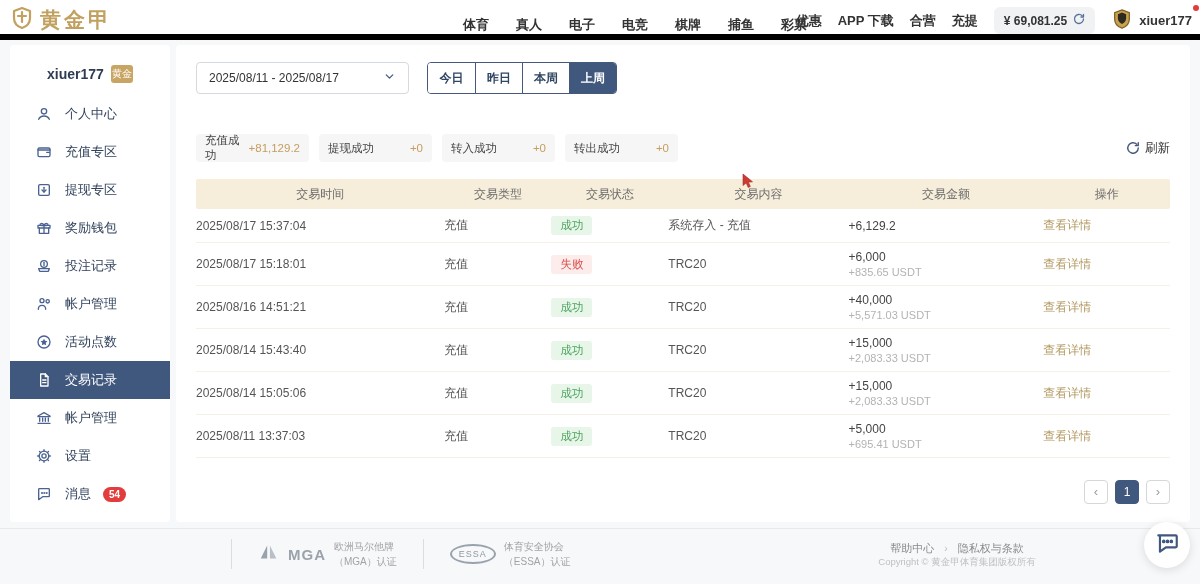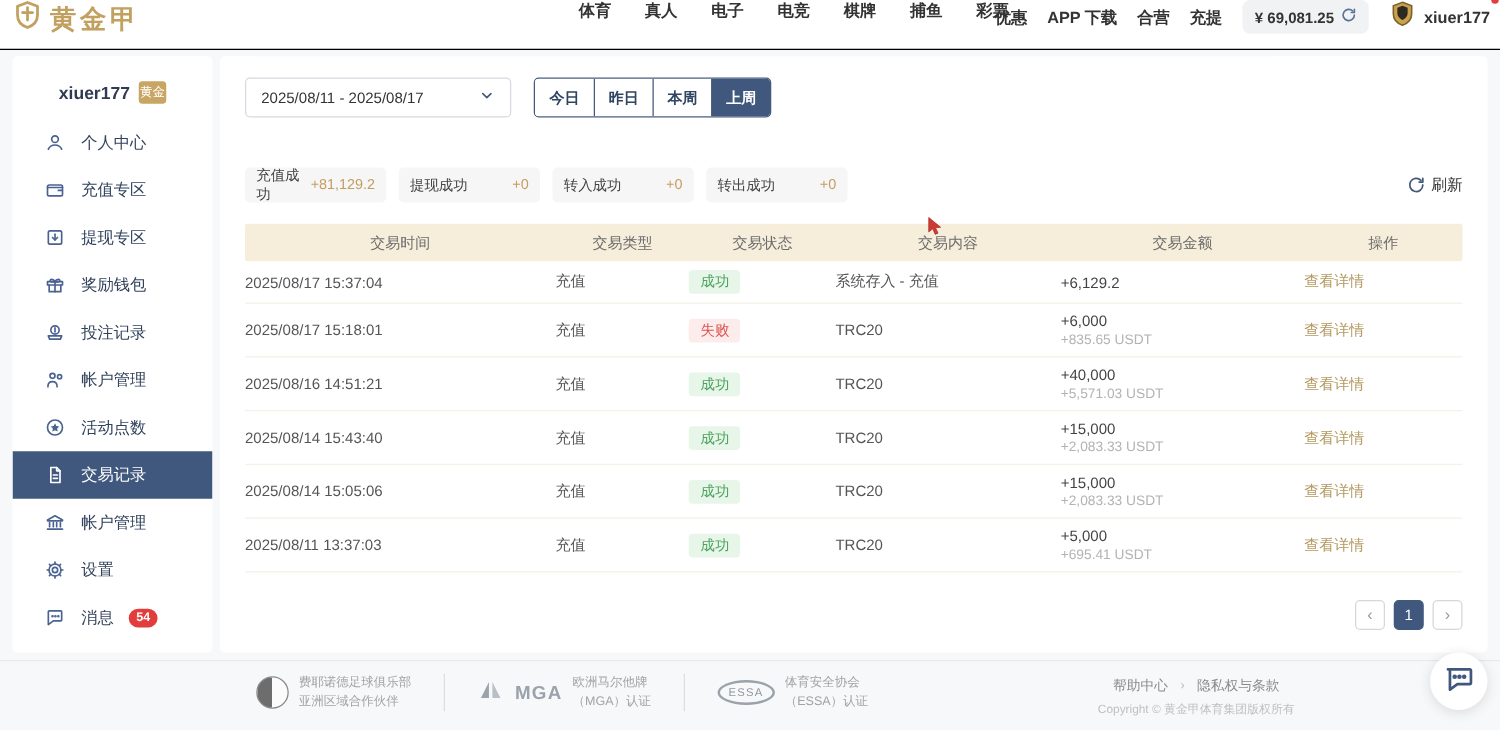--- a/index.html
+++ b/index.html
@@ -1,21 +1,21 @@
 <!DOCTYPE html>
 <html><head>
 <meta charset="utf-8">
 <style>
   * { margin:0; padding:0; box-sizing:border-box; }
   html,body { width:1200px; height:584px; overflow:hidden; }
   body { font-family:"Liberation Sans","DejaVu Sans",sans-serif; background:#f7f8fa; color:#333; }
   .stage { position:relative; width:1200px; height:584px; }
 
   
-  .topbar { position:absolute; top:0; left:0; right:0; height:40px; background:#fff; border-bottom:1px solid #000000; display:flex; align-items:flex-start; }
+  .topbar { position:absolute; top:0; left:0; right:0; height:40px; background:#fff; border-bottom:6px solid #000000; display:flex; align-items:flex-end; }
   .logo { display:flex; align-items:center; gap:6px; margin-left:10px; }
   .logo-text { font-size:21px; font-weight:bold; color:#c2a05f; letter-spacing:3px; }
   .main-nav { position:absolute; left:463px; display:flex; gap:27px; }
   .main-nav span { font-size:13px; font-weight:bold; color:#333; cursor:pointer; }
   .topbar-right { position:absolute; right:8px; display:flex; align-items:center; gap:16px; }
   .topbar-right .tlink { font-size:13px; font-weight:bold; color:#333; cursor:pointer; white-space:nowrap; }
   .balance-pill { display:flex; align-items:center; gap:6px; background:#f1f2f4; border-radius:6px; padding:6px 10px; font-size:12px; font-weight:bold; color:#333; cursor:pointer; }
   .userbox { position:relative; display:flex; align-items:center; gap:6px; cursor:pointer; }
   .userbox .uname { font-size:13px; font-weight:bold; color:#333; }
   .red-dot { position:absolute; top:-3px; right:-7px; width:6px; height:6px; border-radius:50%; background:#e23c3c; }
@@ -73,21 +73,21 @@
   .partner { display:flex; align-items:center; gap:8px; }
   .ptext { font-size:10px; color:#a3a3a3; line-height:1.5; }
   .fey-logo { width:26px; height:26px; border-radius:50%; border:1px solid #8a8a8a; background:linear-gradient(90deg,#6d6d6d 50%,#fbfbfb 50%); }
   .mga-brand { font-size:15px; font-weight:bold; color:#9aa2ab; letter-spacing:1px; }
   .essa-oval { display:inline-block; border:2px solid #9aa2ab; border-radius:50%; padding:3px 7px; font-size:9px; font-weight:normal; color:#8f979f; letter-spacing:1px; }
   .pdivider { width:1px; height:30px; background:#ddd; margin:0 26px; }
   .footer-right { position:absolute; left:862px; top:12px; width:190px; text-align:center; }
   .flinks { font-size:11px; color:#8a8a8a; display:flex; justify-content:center; align-items:center; gap:10px; }
   .flinks .flink { cursor:pointer; }
   .fsep { color:#bbb; font-size:10px; }
-  .copyright { margin-top:5px; font-size:9.5px; color:#c0c0c0; }
+  .copyright { font-size:9.5px; color:#c0c0c0; }
 
   .chat-fab { position:absolute; right:10px; top:522px; width:46px; height:46px; border-radius:50%; background:#fff; box-shadow:0 2px 10px rgba(0,0,0,.12); display:flex; align-items:center; justify-content:center; color:#41587e; cursor:pointer; }
 
   .cursor { position:absolute; left:741px; top:173px; pointer-events:none; }
 </style>
 </head>
 <body>
 
 <div class="stage">
 
@@ -388,27 +388,20 @@
 
     <div class="pagination">
       <div class="pbtn">‹</div>
       <div class="pbtn current">1</div>
       <div class="pbtn">›</div>
     </div>
   </div>
 
   <div class="footer">
     <div class="partners">
-      <div class="partner">
-        <span class="fey-logo"></span>
-        <div class="ptext">
-          <div>费耶诺德足球俱乐部</div>
-          <div>亚洲区域合作伙伴</div>
-        </div>
-      </div>
       <div class="pdivider"></div>
       <div class="partner">
         <span><svg width="22" height="22" viewBox="0 0 24 24">
               <polygon points="3,19 10,5 10,19" fill="#9aa2ab"></polygon>
               <polygon points="13,5 20,19 13,19" fill="#b9bfc6"></polygon>
             </svg></span>
         <span class="mga-brand">MGA</span>
         <div class="ptext">
           <div>欧洲马尔他牌</div>
           <div>（MGA）认证</div>

